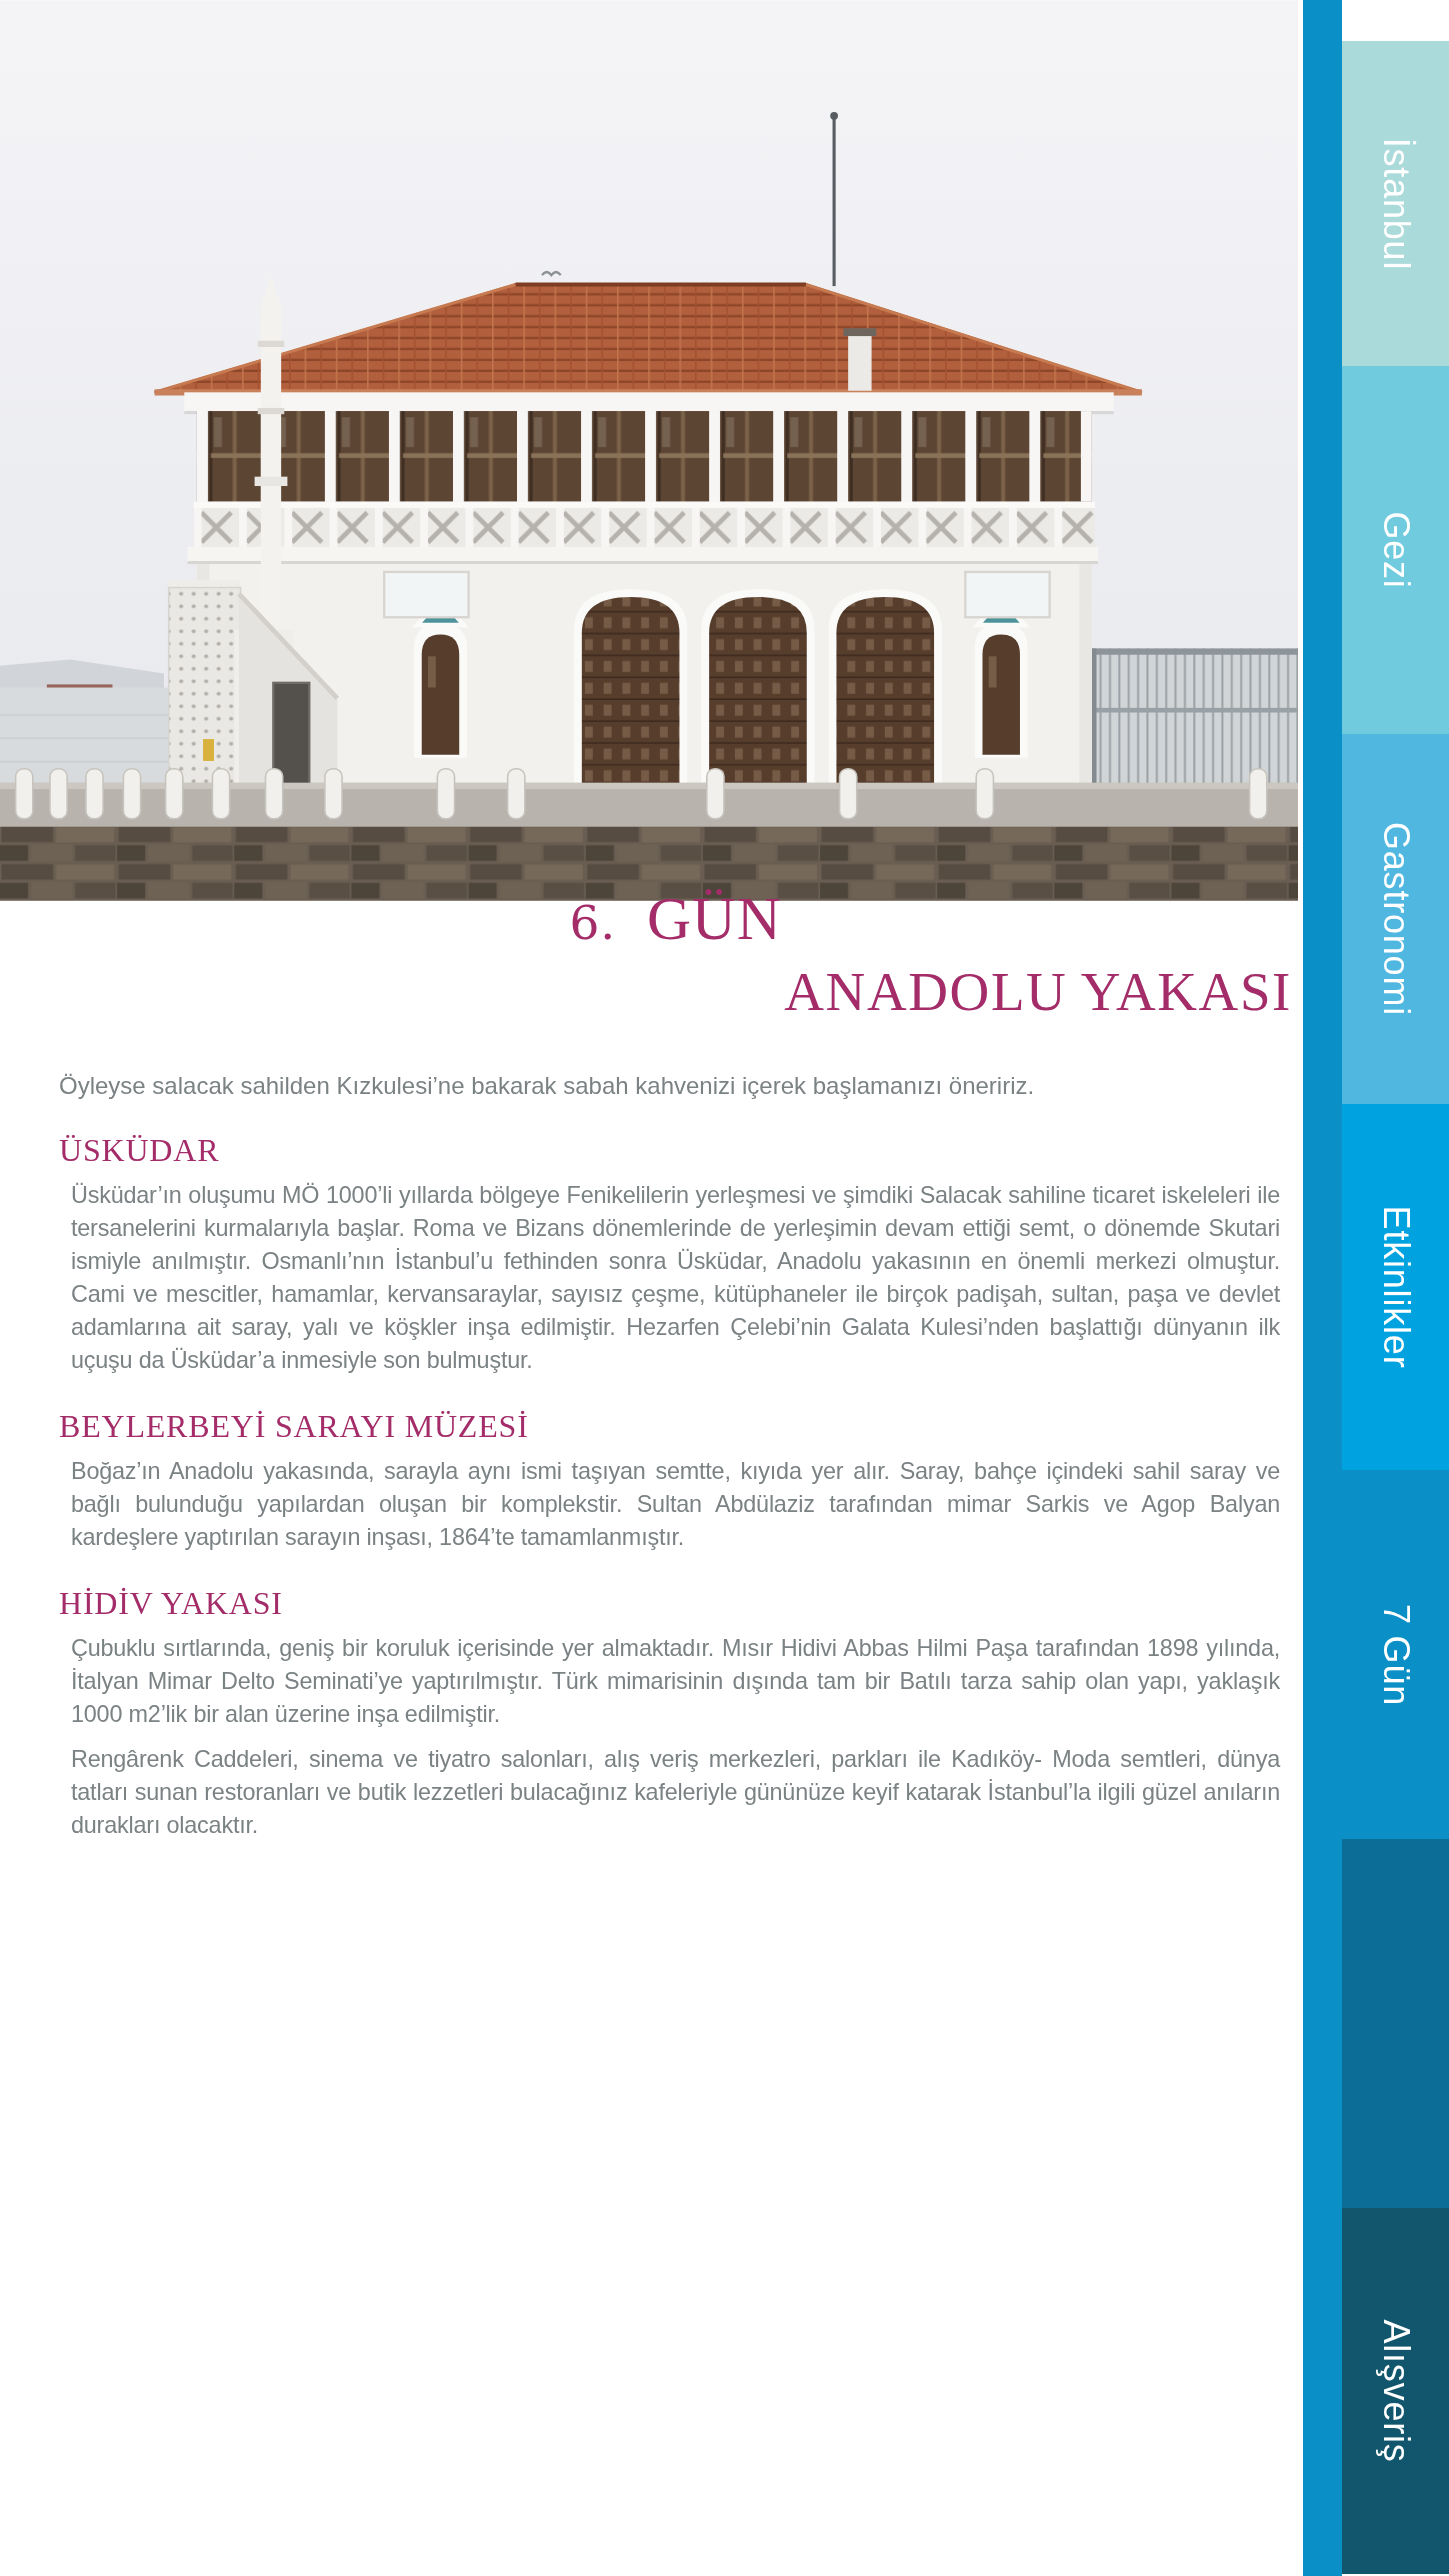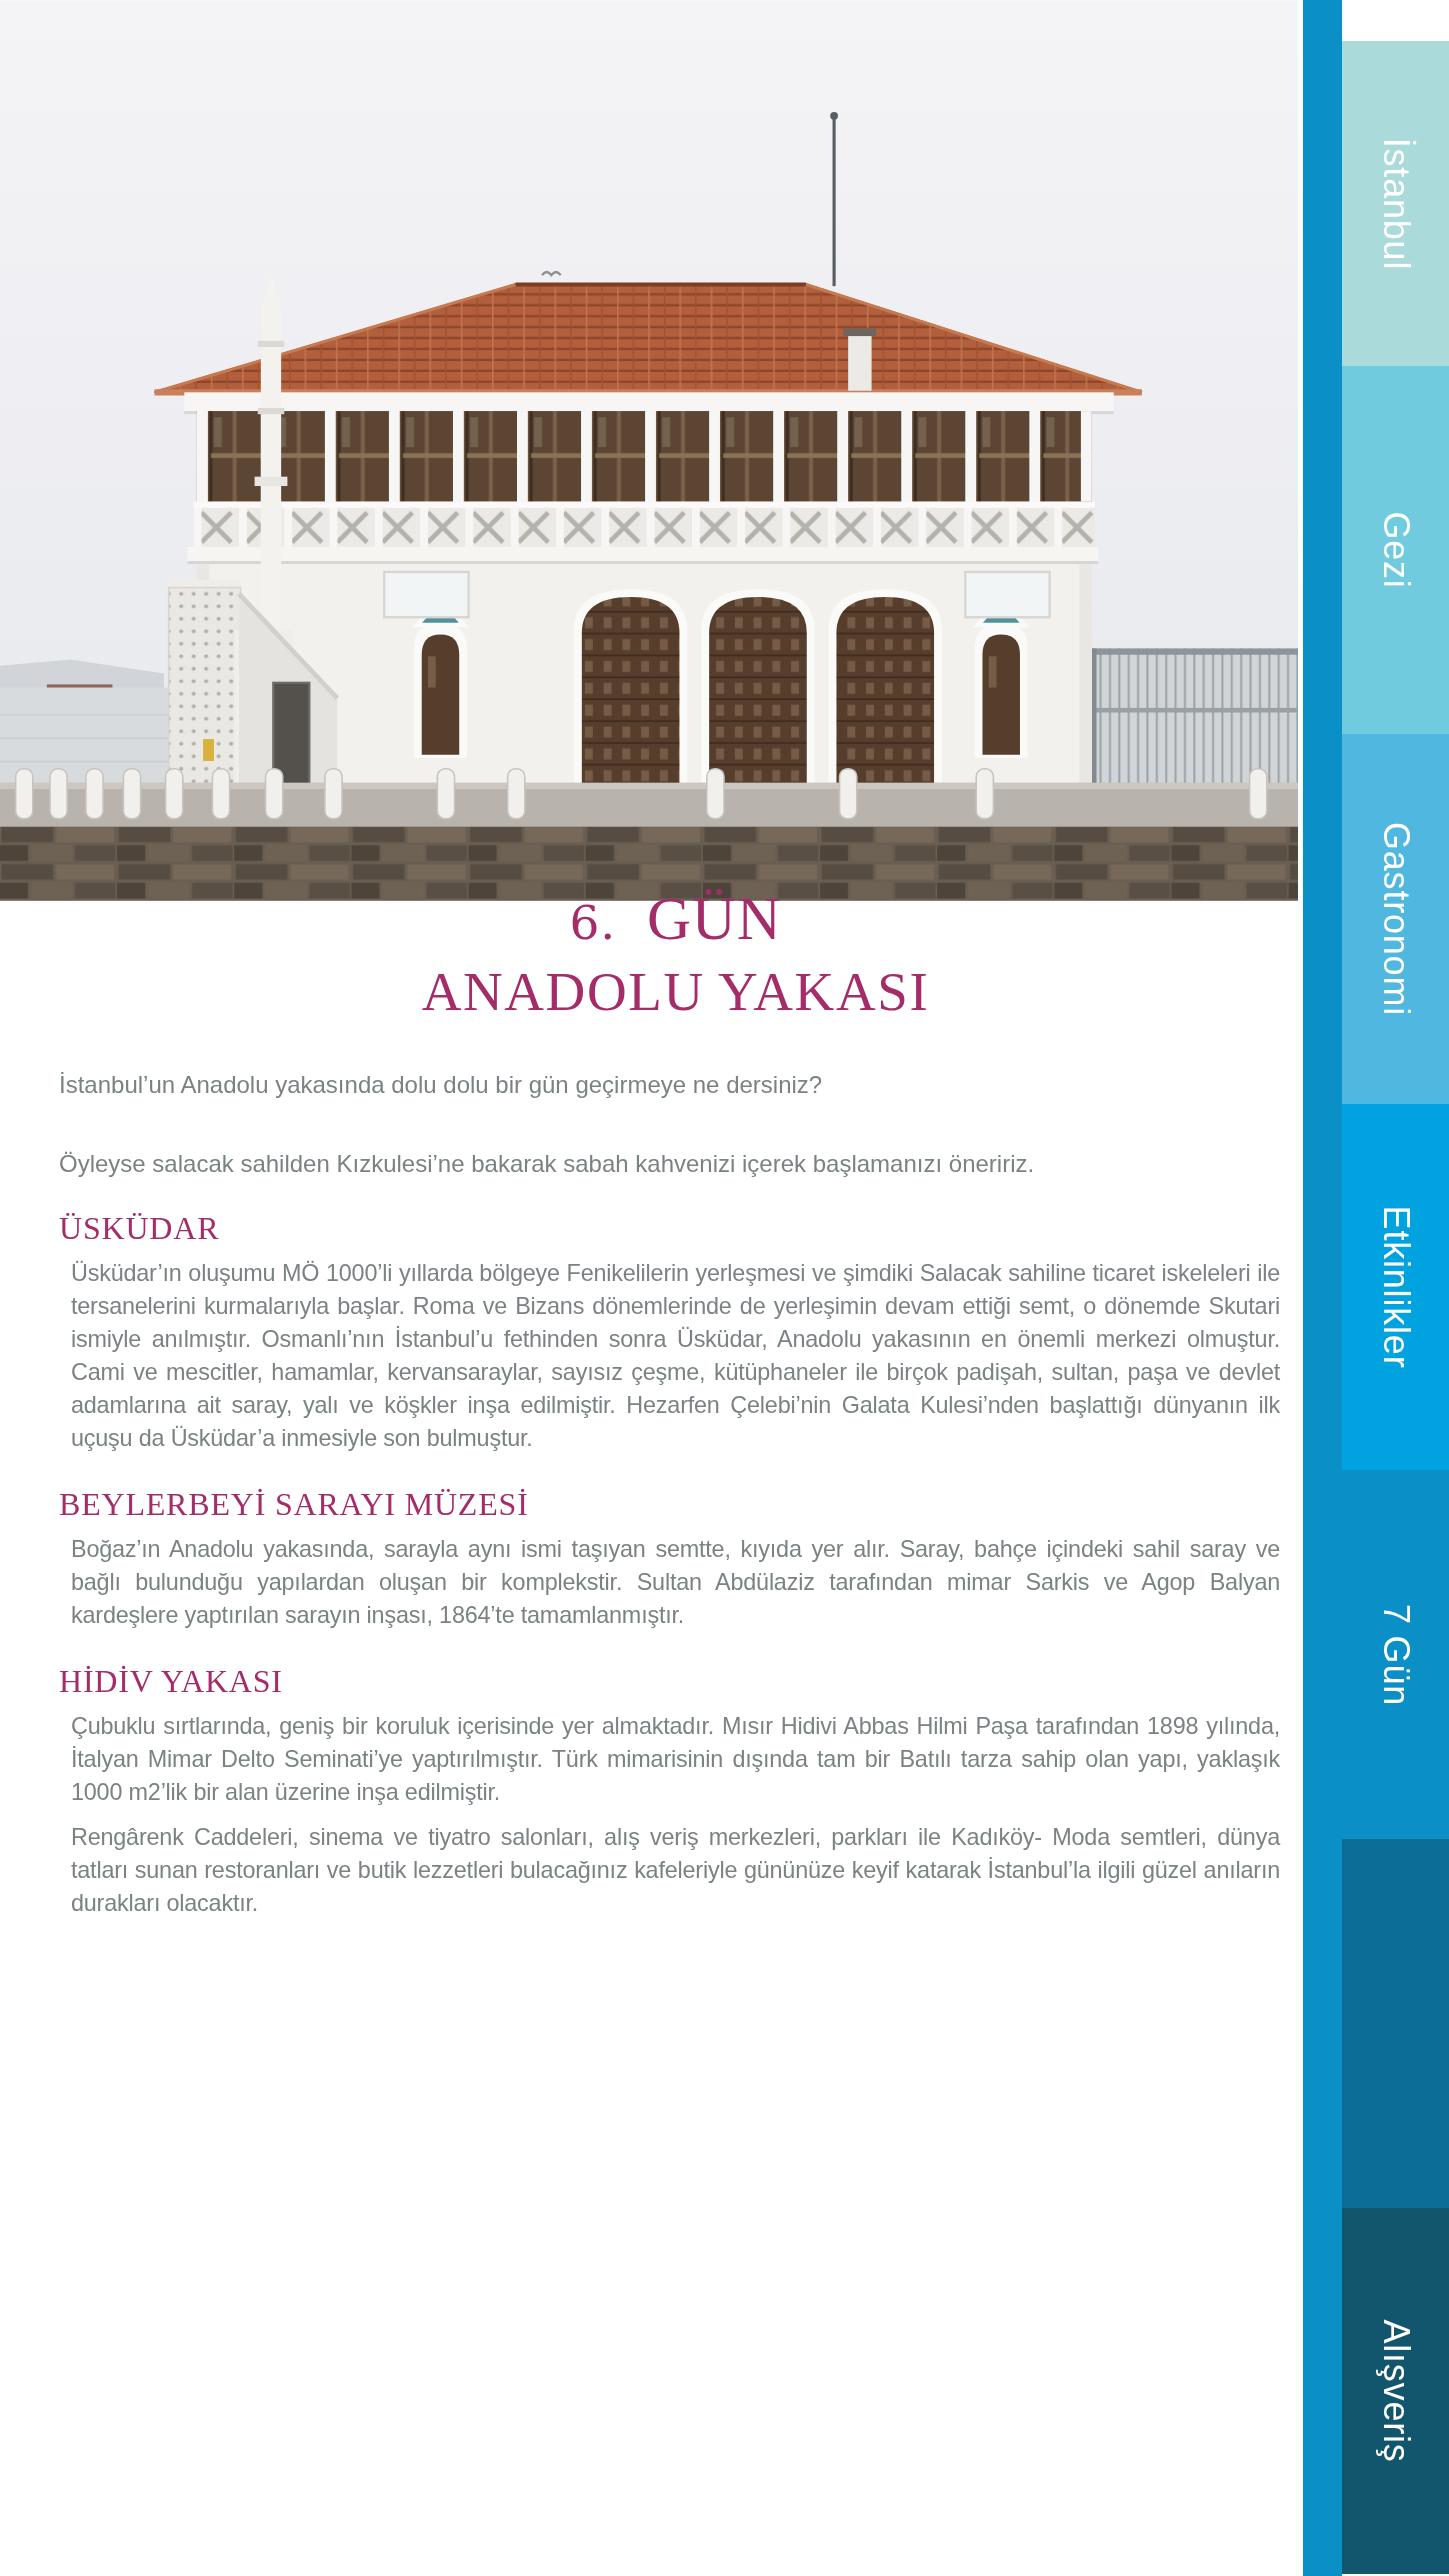--- a/index.html
+++ b/index.html
@@ -21,21 +21,21 @@
   .tab .lbl {
     transform:rotate(90deg); transform-origin:center;
     color:#ffffff; font-size:36px; letter-spacing:0.8px; white-space:nowrap; line-height:1;
   }
 
   
   .content { position:absolute; left:59px; top:886px; width:1233px; }
   .t1 { margin:0; text-align:center; font-family:"Liberation Serif", serif; font-weight:400;
         font-size:61px; line-height:66px; letter-spacing:0.8px; }
   .t1 .num { font-family:"DejaVu Serif", serif; font-size:47px; margin-right:31px; font-weight:400; }
-  .t2 { margin:4.7px 0 0 0; text-align:center; font-family:"Liberation Serif", serif; font-weight:400;
+  .t2 { margin:4.7px 0 0 0; text-align:right; font-family:"Liberation Serif", serif; font-weight:400;
         font-size:55px; line-height:61px; letter-spacing:1.6px; }
   .intro { margin:0; font-size:24px; line-height:31px; }
   .intro1 { margin-top:47px; }
   .intro2 { margin-top:48px; }
   .sec-h { margin:33px 0 0 0; font-family:"Liberation Serif", serif; font-weight:400;
            font-size:32px; line-height:33px; letter-spacing:0.8px; }
   .sec-b { margin:12px; font-size:23.4px; line-height:33px; text-align:justify; letter-spacing:-0.2px; }
 </style>
 </head>
 <body>
@@ -243,21 +243,20 @@
       <span class="lbl">Alışveriş</span>
     </div>
   </nav>
 
   <main class="content">
     <h1 class="t1" style="color: rgb(163, 44, 105);">
       <span class="num">6.</span><span>GÜN</span>
     </h1>
     <h2 class="t2" style="color: rgb(163, 44, 105);">ANADOLU YAKASI</h2>
 
-    <p class="intro intro1" style="color: rgb(123, 130, 132);">İstanbul’un Anadolu yakasında dolu dolu bir gün geçirmeye ne dersiniz?</p>
     <p class="intro intro2" style="color: rgb(123, 130, 132);">Öyleyse salacak sahilden Kızkulesi’ne bakarak sabah kahvenizi içerek başlamanızı öneririz.</p>
 
     <section>
       <h3 class="sec-h" style="color: rgb(163, 44, 105);">ÜSKÜDAR</h3>
       <p class="sec-b" style="color: rgb(123, 130, 132);">Üsküdar’ın oluşumu MÖ 1000’li yıllarda bölgeye Fenikelilerin yerleşmesi ve şimdiki Salacak sahiline ticaret iskeleleri ile tersanelerini kurmalarıyla başlar. Roma ve Bizans dönemlerinde de yerleşimin devam ettiği semt, o dönemde Skutari ismiyle anılmıştır. Osmanlı’nın İstanbul’u fethinden sonra Üsküdar, Anadolu yakasının en önemli merkezi olmuştur. Cami ve mescitler, hamamlar, kervansaraylar, sayısız çeşme, kütüphaneler ile birçok padişah, sultan, paşa ve devlet adamlarına ait saray, yalı ve köşkler inşa edilmiştir. Hezarfen Çelebi’nin Galata Kulesi’nden başlattığı dünyanın ilk uçuşu da Üsküdar’a inmesiyle son bulmuştur.</p>
     </section>
 
     <section>
       <h3 class="sec-h" style="color: rgb(163, 44, 105);">BEYLERBEYİ SARAYI MÜZESİ</h3>
       <p class="sec-b" style="color: rgb(123, 130, 132);">Boğaz’ın Anadolu yakasında, sarayla aynı ismi taşıyan semtte, kıyıda yer alır. Saray, bahçe içindeki sahil saray ve bağlı bulunduğu yapılardan oluşan bir komplekstir. Sultan Abdülaziz tarafından mimar Sarkis ve Agop Balyan kardeşlere yaptırılan sarayın inşası, 1864’te tamamlanmıştır.</p>

